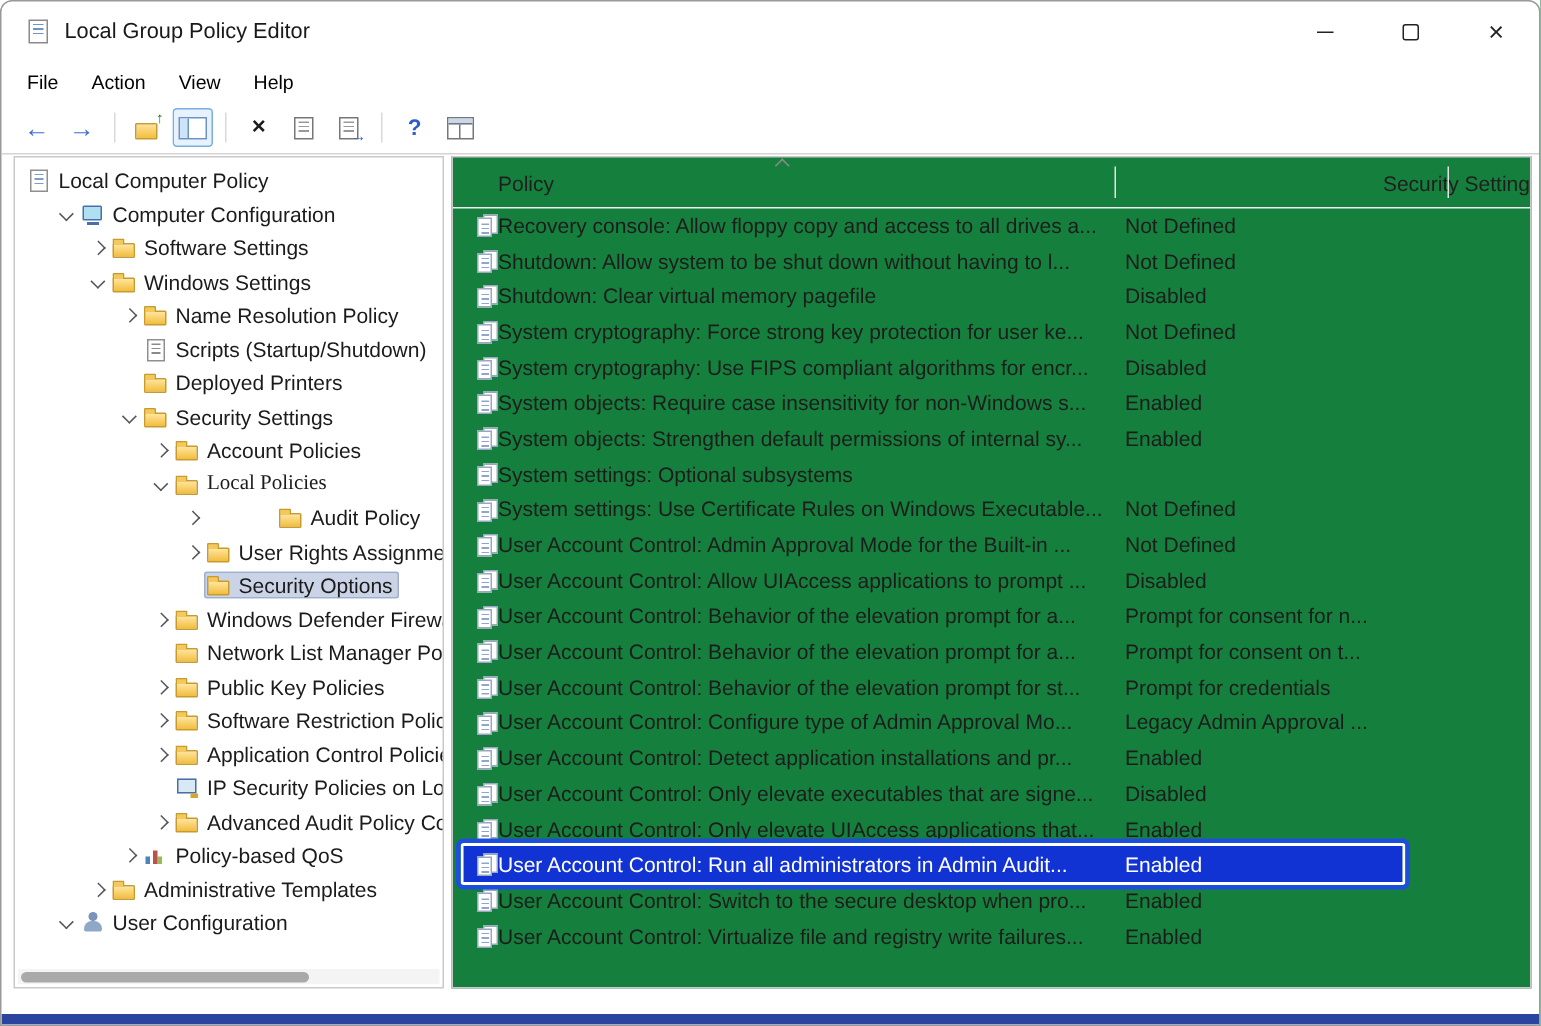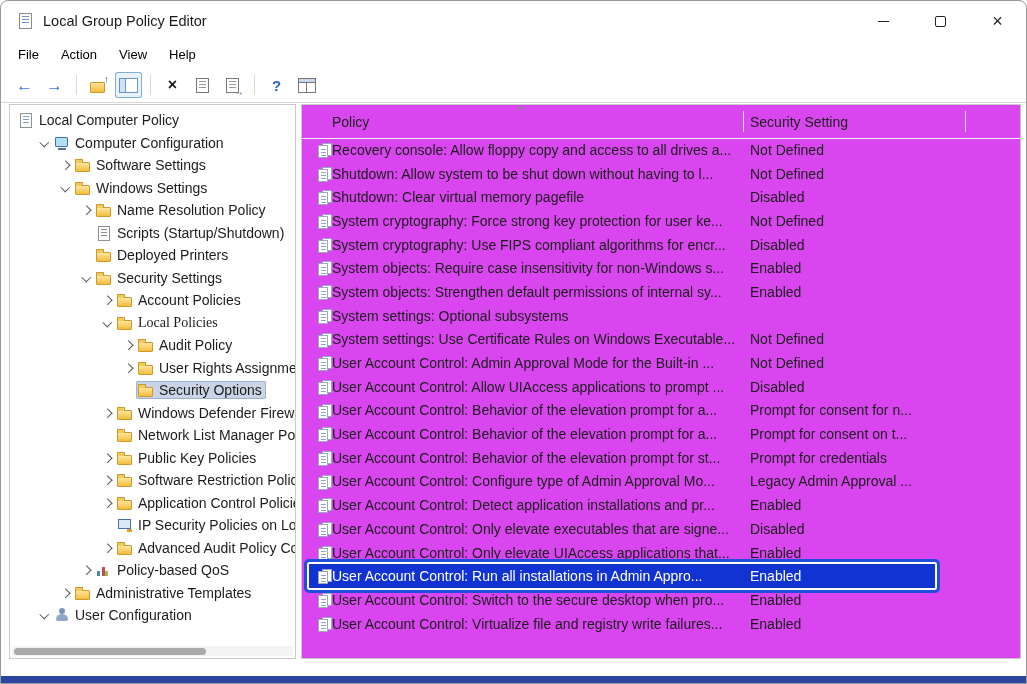--- a/index.html
+++ b/index.html
@@ -43,21 +43,21 @@
   .ico-doc::before{content:"";position:absolute;left:2px;top:2px;right:2px;height:7px;
         background:repeating-linear-gradient(#999 0 1px,transparent 1px 3px);}
   .ico-export::after{content:"→";position:absolute;bottom:-5px;right:-6px;font-size:10px;font-weight:bold;color:#2a62b8;}
   .ico-help{font-size:15px;font-weight:bold;color:#2b5fc7;line-height:1;}
   .ico-grid{width:16px;height:13px;border:1px solid #777;position:relative;background:#fff;}
   .ico-grid::before{content:"";position:absolute;left:0;top:0;right:0;height:3px;background:#c8d8ec;border-bottom:1px solid #777;}
   .ico-grid::after{content:"";position:absolute;left:7px;top:4px;bottom:0;width:1px;background:#777;}
 
   
   .tree-panel{position:absolute;left:8px;top:103px;width:285px;height:553px;border:1px solid #c9c9c9;background:#fff;overflow:hidden;}
-  .list-panel{position:absolute;left:300px;top:103px;width:718px;height:553px;border:1px solid #c9c9c9;background:#d946ef;overflow:hidden;}
+  .list-panel{position:absolute;left:300px;top:103px;width:718px;height:553px;border:1px solid #c9c9c9;background:#15803d;overflow:hidden;}
 
   
   .tree-rows{padding-top:4px;}
   .titem{display:flex;align-items:center;height:22.5px;white-space:nowrap;cursor:default;}
   .chevbox{width:15px;flex:0 0 15px;height:100%;display:flex;align-items:center;justify-content:center;}
   .chev{width:5.5px;height:5.5px;border-right:1.3px solid #555;border-bottom:1.3px solid #555;display:inline-block;}
   .chev.right{transform:rotate(-45deg);}
   .chev.down{transform:rotate(45deg);margin-top:-2px;}
   .hl{display:inline-flex;align-items:center;gap:5px;padding:1px 4px 1px 2px;border-radius:2px;text-align:center;}
   .titem.selected .hl{background:var(--tree-sel);box-shadow:inset 0 0 0 1px #9fb0ce;}
@@ -79,21 +79,21 @@
   .ticon.ipsec::before{content:"";position:absolute;left:1px;top:1px;width:11px;height:8px;border:1.5px solid #4a6ea9;background:#d8e8f4;}
   .ticon.ipsec::after{content:"";position:absolute;right:1px;bottom:0;width:5px;height:3px;background:#d8a430;}
 
   .hscrollbar{position:absolute;left:2px;right:2px;bottom:2px;height:10px;background:#f4f4f4;}
   .hthumb{position:absolute;left:2px;top:1.5px;width:192px;height:7px;background:#a9a9a9;border-radius:4px;}
 
   
   .list-header{position:absolute;left:0;top:0;right:0;height:33px;border-bottom:1px solid #f0f0f0;}
   .col-h{position:absolute;top:0;height:100%;display:flex;align-items:center;box-sizing:border-box;}
   .col-policy{left:0;width:441px;padding-left:30px;}
-  .col-setting{left:441px;width:277px;padding-left:7px;}
+  .col-setting{left:441px;width:277px;padding-left:7px;justify-content:flex-end;}
   .col-h span{font-size:14px;color:#1f1f1f;}
   .hdr-div{position:absolute;top:6px;height:21px;width:1px;background:#e3e3e3;}
   .sort-chev{position:absolute;left:216px;top:2px;width:6px;height:6px;border-left:1.4px solid #8a8a8a;border-top:1.4px solid #8a8a8a;transform:rotate(45deg);}
 
   .list-body{position:absolute;left:0;top:33px;right:0;bottom:0;}
   .lrow{position:relative;height:23.7px;cursor:default;}
   .lrow .doc2{position:absolute;left:15px;top:5px;z-index:1;width:14px;height:14px;}
   .doc2::before{content:"";position:absolute;left:5px;top:0;width:8px;height:11px;background:#fff;border:1px solid #9aa7c0;}
   .doc2::after{content:"";position:absolute;left:1px;top:2px;width:8px;height:11px;background:#fff;border:1px solid #9aa7c0;
         background-image:repeating-linear-gradient(#8fa6c6 0 1px,transparent 1px 3px);
@@ -247,21 +247,21 @@
         </div>
         <div class="titem" style="padding-left: 90px; font-family: Liberation Serif, serif;">
           <span class="chevbox">
             <i class="chev down"></i>
           </span>
           <span class="hl">
             <span class="ticon folder"></span>
             <span class="tlabel">Local Policies</span>
           </span>
         </div>
-        <div class="titem" style="padding-left: 111px;">
+        <div class="titem" style="padding-left: 111px; gap: 48px;">
           <span class="chevbox">
             <i class="chev right"></i>
           </span>
           <span class="hl">
             <span class="ticon folder"></span>
             <span class="tlabel">Audit Policy</span>
           </span>
         </div>
         <div class="titem" style="padding-left: 111px;">
           <span class="chevbox">
@@ -469,21 +469,21 @@
           <span class="pol">User Account Control: Only elevate executables that are signe...</span>
           <span class="setval">Disabled</span>
         </div>
         <div class="lrow">
           <span class="doc2"></span>
           <span class="pol">User Account Control: Only elevate UIAccess applications that...</span>
           <span class="setval">Enabled</span>
         </div>
         <div class="lrow selected">
           <span class="doc2"></span>
-          <span class="pol">User Account Control: Run all installations in Admin Appro...</span>
+          <span class="pol">User Account Control: Run all administrators in Admin Audit...</span>
           <span class="setval">Enabled</span>
         </div>
         <div class="lrow">
           <span class="doc2"></span>
           <span class="pol">User Account Control: Switch to the secure desktop when pro...</span>
           <span class="setval">Enabled</span>
         </div>
         <div class="lrow">
           <span class="doc2"></span>
           <span class="pol">User Account Control: Virtualize file and registry write failures...</span>

